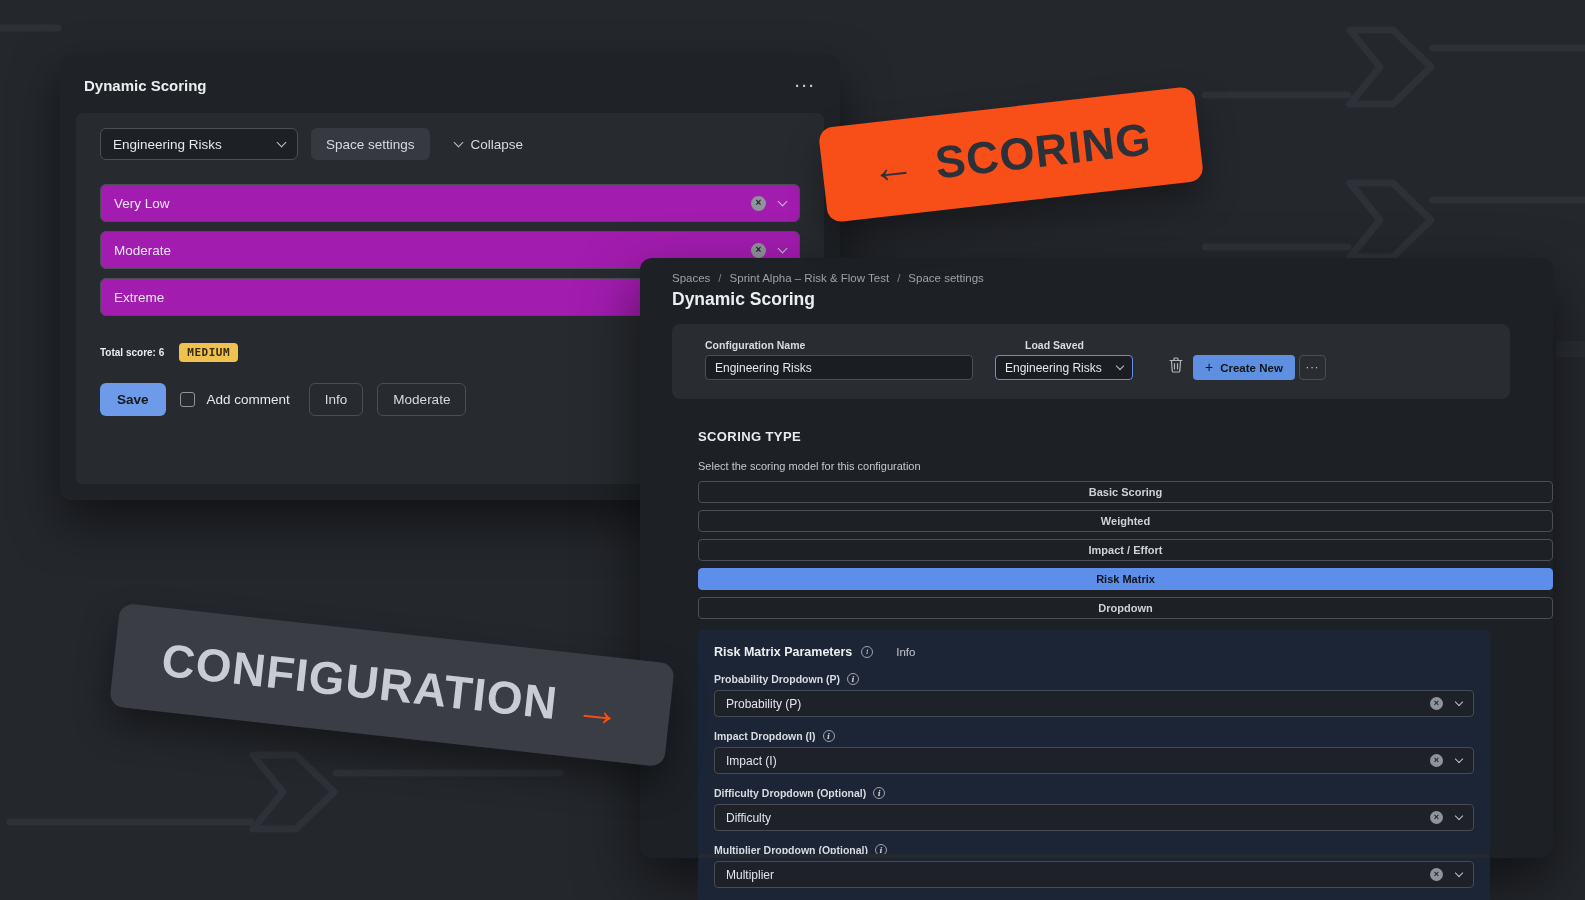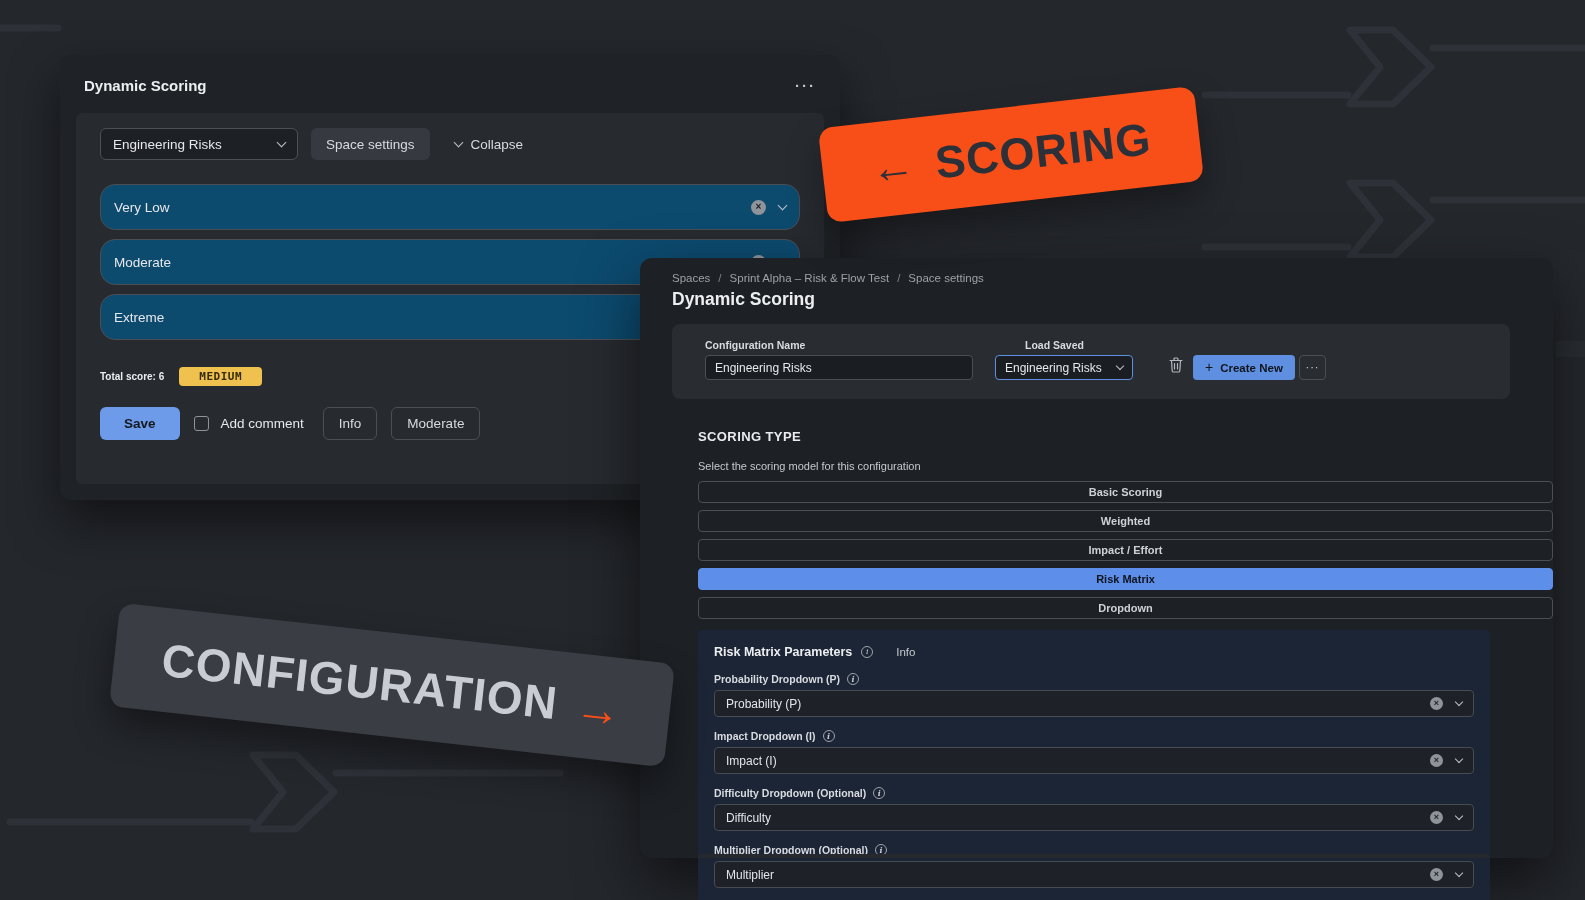--- a/index.html
+++ b/index.html
@@ -17,35 +17,35 @@
   .widget-title { font-size:15px; font-weight:700; color:#eceef0; }
   .menu-dots { color:#c2c5ca; font-size:15px; font-weight:700; letter-spacing:2px; cursor:pointer; }
   .widget-inner { position:absolute; left:16px; right:16px; top:58px; bottom:16px;
     background:#272a2f; border-radius:6px; padding:15px 24px; }
   .controls-row { display:flex; align-items:center; gap:13px; }
   .preset-select { width:198px; height:32px; background:#1d2024; border:1px solid #4b4f55; border-radius:6px;
     display:flex; align-items:center; justify-content:space-between; padding:0 12px; font-size:13.5px; color:#e6e8eb; cursor:pointer; }
   .space-btn { height:32px; background:#36393f; border:none; border-radius:6px; padding:0 15px;
     font-size:13.5px; color:#d7dade; font-family:inherit; cursor:pointer; }
   .collapse { display:flex; align-items:center; gap:9px; margin-left:12px; color:#d7dade; font-size:13.5px; cursor:pointer; }
-  .value-row { margin-top:9px; height:46px; background:#0c4a6e; border:1px solid #4b4f55; border-radius:15px;
+  .value-row { margin-top:9px; height:38px; background:#a21caf; border:1px solid #4b4f55; border-radius:6px;
     display:flex; align-items:center; justify-content:space-between; padding:0 13px; font-size:13.5px; color:#e6e8eb; cursor:pointer; }
   .value-row.first { margin-top:24px; }
   .row-icons { display:flex; align-items:center; gap:13px; }
   .clear-icon { width:15px; height:15px; border-radius:50%; background:#8f939a; color:#1d2024;
     font-size:10px; font-weight:700; display:flex; align-items:center; justify-content:center; line-height:1; cursor:pointer; }
   .chev { width:7px; height:7px; border-right:1.7px solid #c0c3c8; border-bottom:1.7px solid #c0c3c8;
     transform:rotate(45deg); margin-top:-4px; }
   .score-row { margin-top:27px; display:flex; align-items:center; gap:15px; }
   .score-text { font-size:10px; font-weight:700; color:#eceef0; }
   .score-badge { background:#efc14e; color:#352b0e; font-family:"DejaVu Sans Mono", monospace;
-    font-size:11px; font-weight:700; padding:3px 20px; border-radius:4px; letter-spacing:.5px; }
+    font-size:11px; font-weight:700; padding:3px 8px; border-radius:4px; letter-spacing:.5px; }
   .actions-row { margin-top:21px; display:flex; align-items:center; gap:14px; }
   .save-btn { background:#6d9bea; color:#15181d; font-weight:700; font-size:13.5px; border:none;
-    border-radius:6px; padding:9px 24px; font-family:inherit; cursor:pointer; }
+    border-radius:6px; padding:9px 17px; font-family:inherit; cursor:pointer; }
   .checkbox { width:15px; height:15px; border:1.5px solid #8f939a; border-radius:3px; cursor:pointer; flex:none; }
   .comment-label { font-size:13.5px; color:#e6e8eb; margin-left:-2px; }
   .ghost-btn { background:transparent; border:1px solid #4b4f55; border-radius:6px; padding:8px 15px;
     color:#d7dade; font-size:13.5px; font-family:inherit; cursor:pointer; }
   .ghost-btn.info-b { margin-left:5px; }
 
   
   .settings-panel { position:absolute; left:640px; top:258px; width:913px; height:600px;
     background:#1d2025; border-radius:12px; box-shadow:0 26px 60px rgba(0,0,0,.55); z-index:4;
     padding:14px 0 0 32px; }

